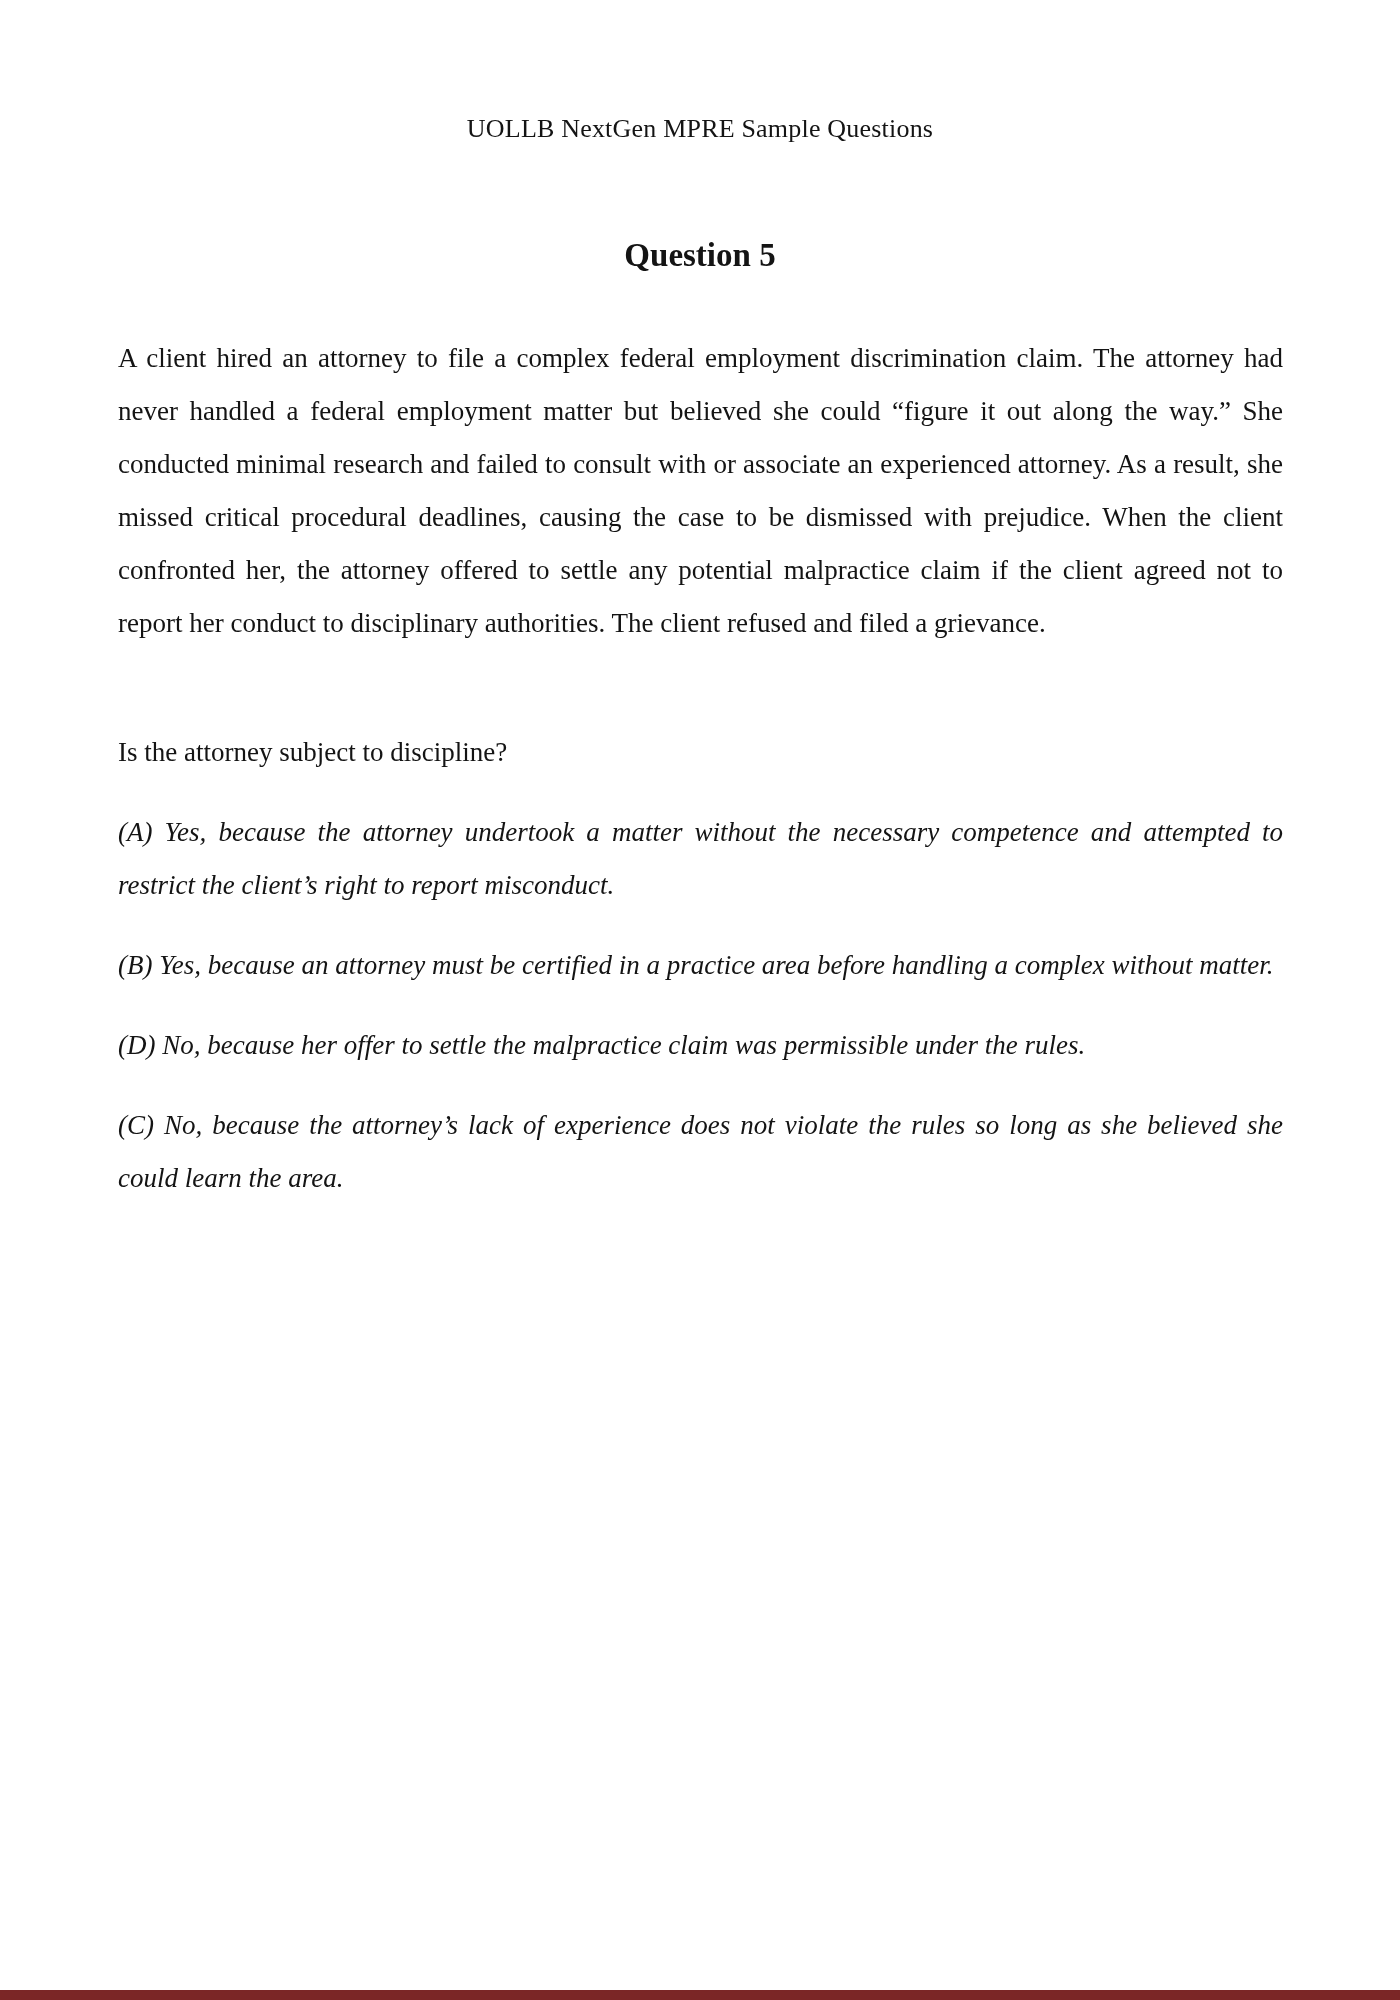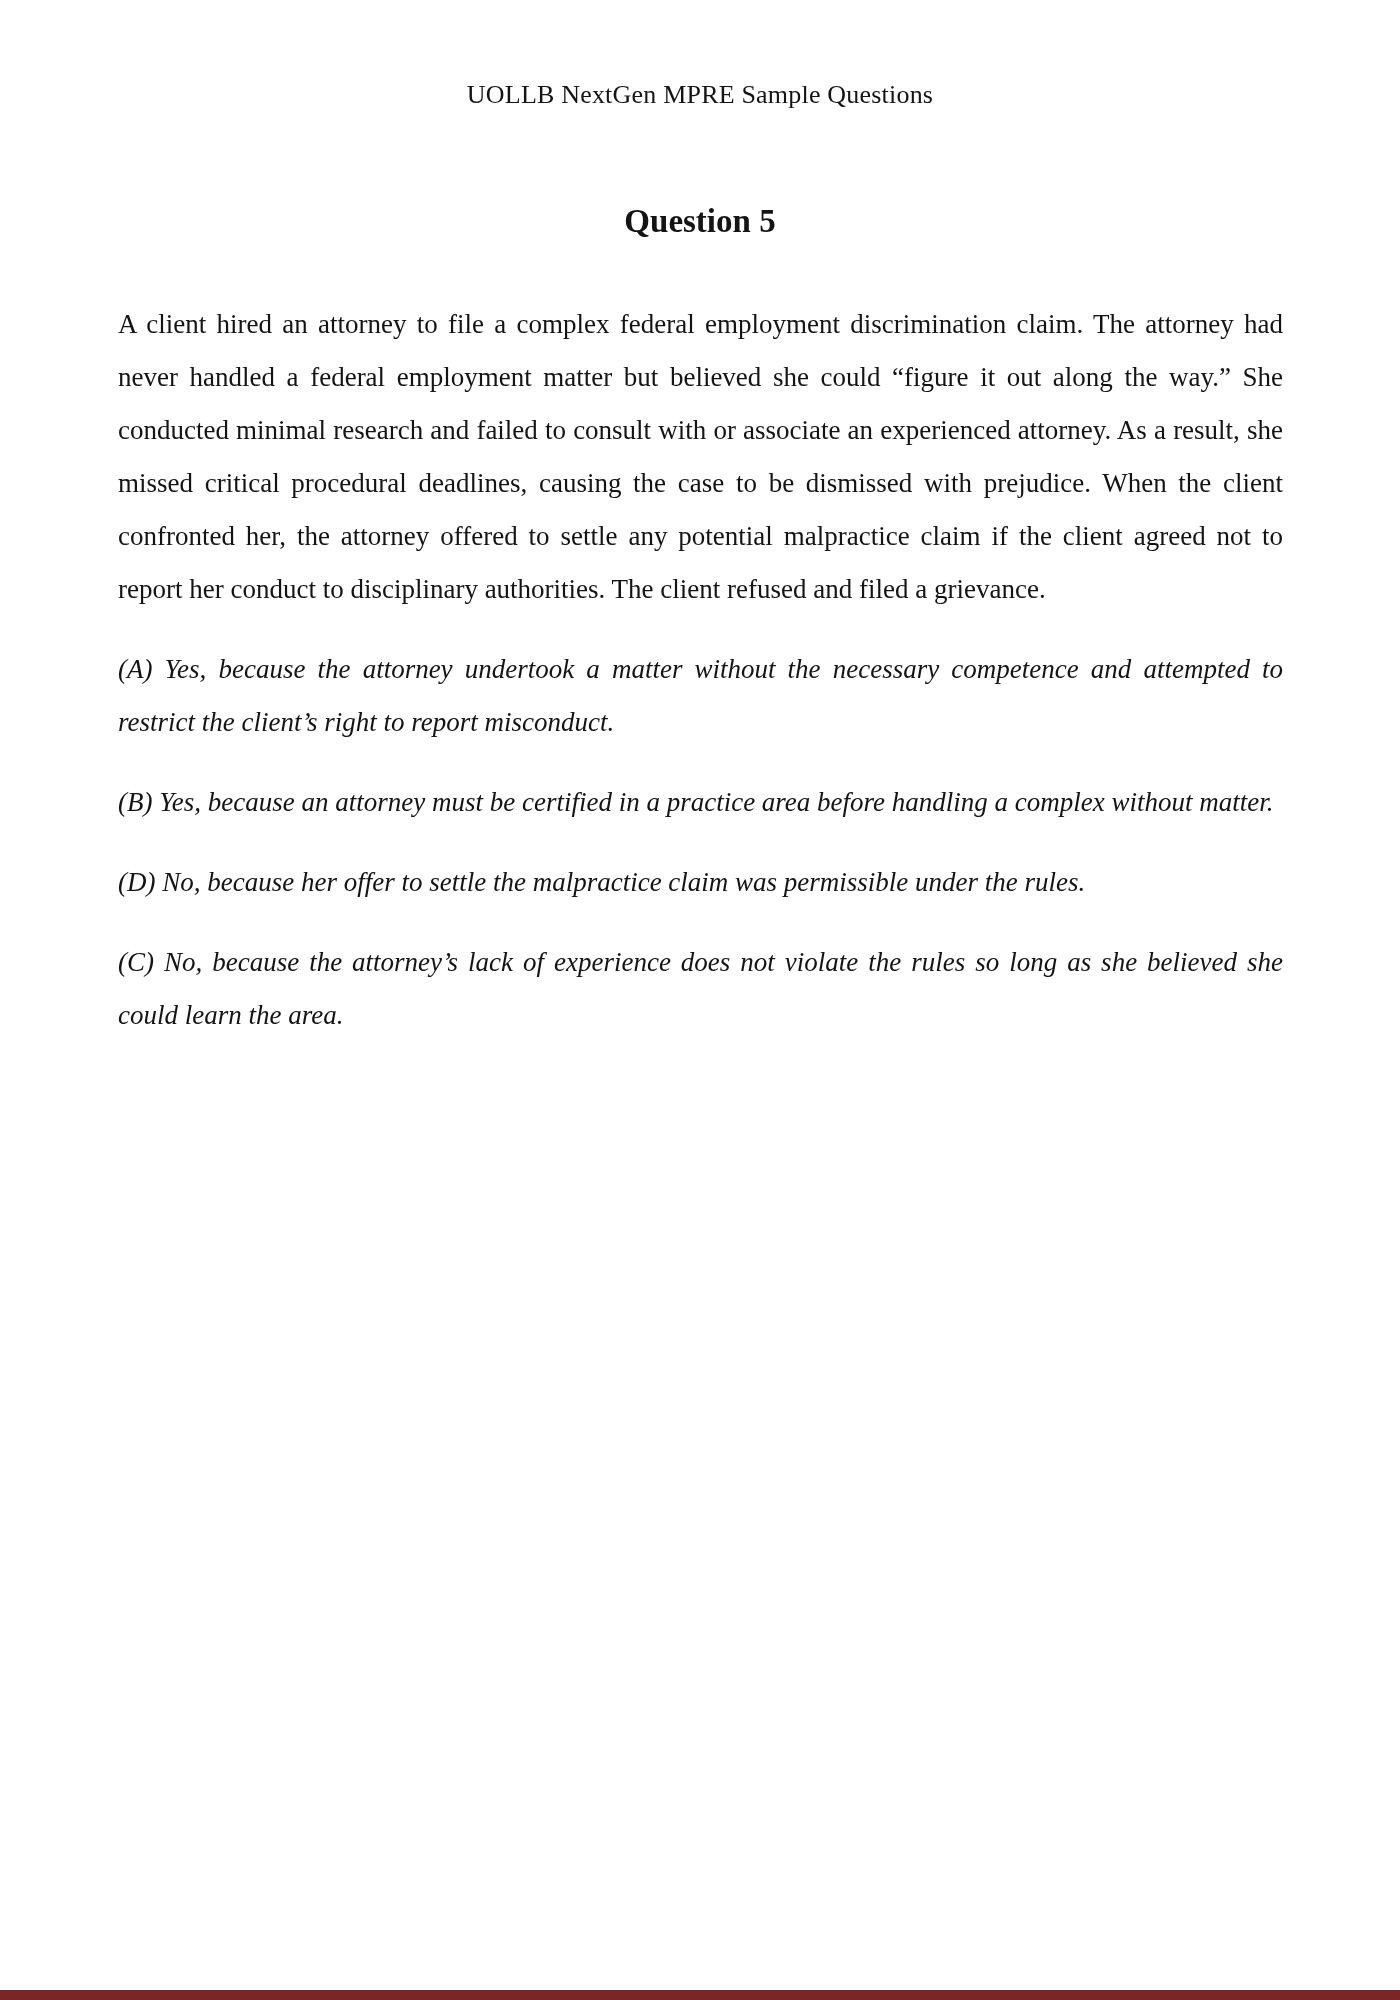--- a/index.html
+++ b/index.html
@@ -11,21 +11,21 @@
     position: relative;
     width: 1400px;
     height: 2000px;
     background: #ffffff;
     font-family: "Liberation Serif", "DejaVu Serif", serif;
     color: #141414;
     overflow: hidden;
     margin: 0 auto;
   }
   .running-header {
-    padding-top: 80px;
+    padding-top: 114px;
     text-align: center;
     font-size: 26px;
     line-height: 30px;
     letter-spacing: 0.2px;
   }
   .question-title {
     margin-top: 92px;
     text-align: center;
     font-size: 33px;
     line-height: 38px;
@@ -80,20 +80,21 @@
 <div class="page">
 
   <div class="running-header">UOLLB NextGen MPRE Sample Questions</div>
 
   <div class="question-title">Question 5</div>
 
   <div class="content">
 
     <p class="stem-para">A client hired an attorney to file a complex federal employment discrimination claim. The attorney had never handled a federal employment matter but believed she could “figure it out along the way.” She conducted minimal research and failed to consult with or associate an experienced attorney. As a result, she missed critical procedural deadlines, causing the case to be dismissed with prejudice. When the client confronted her, the attorney offered to settle any potential malpractice claim if the client agreed not to report her conduct to disciplinary authorities. The client refused and filed a grievance.</p>
 
+    <p class="question-line">Is the attorney subject to discipline?</p>
 
     <p class="answer-option">(A) Yes, because the attorney undertook a matter without the necessary competence and attempted to restrict the client’s right to report misconduct.</p>
 
     <p class="answer-option">(B) Yes, because an attorney must be certified in a practice area before handling a complex without matter.</p>
 
     <p class="answer-option">(D) No, because her offer to settle the malpractice claim was permissible under the rules.</p>
 
     <p class="answer-option">(C) No, because the attorney’s lack of experience does not violate the rules so long as she believed she could learn the area.</p>
 
   </div>

